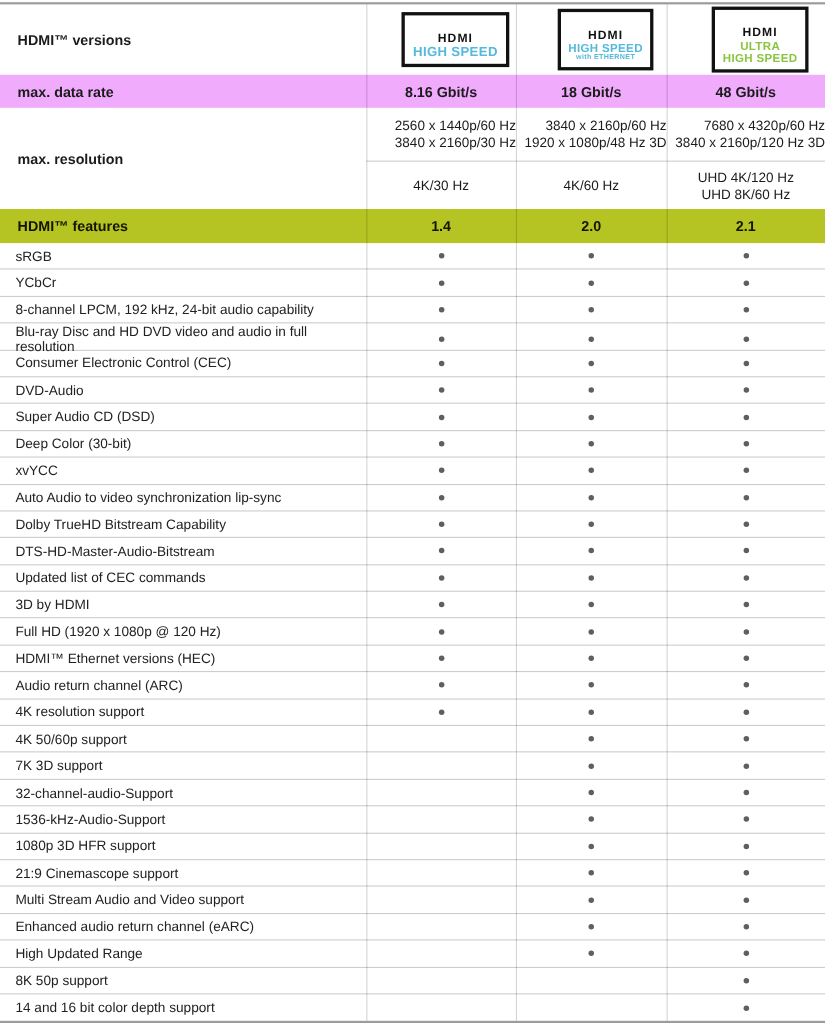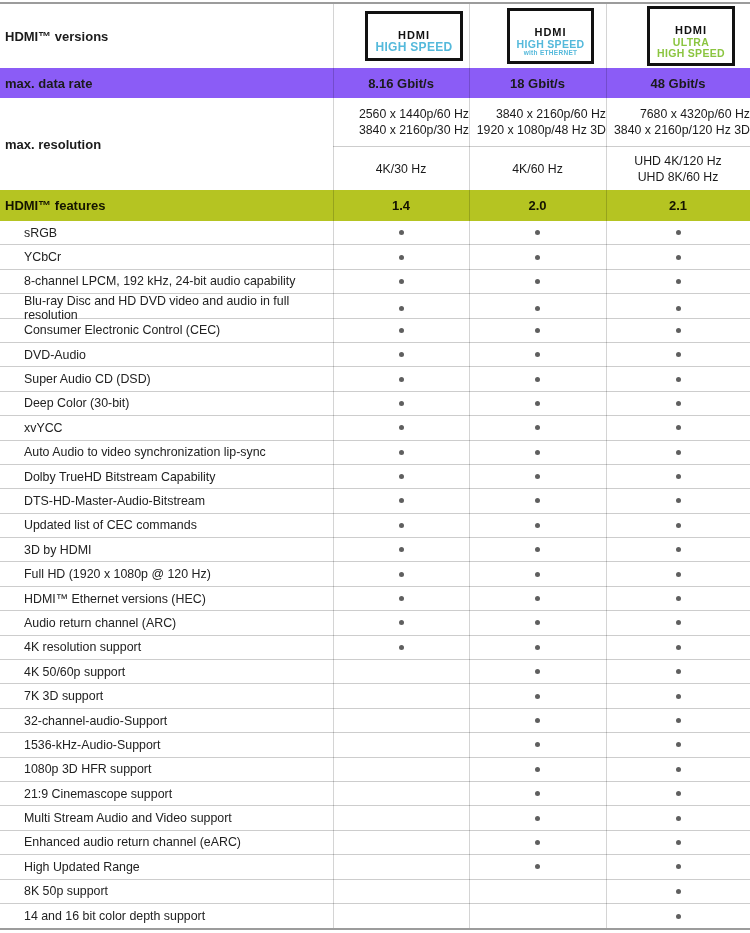--- a/index.html
+++ b/index.html
@@ -5,53 +5,53 @@
   html,body{margin:0;padding:0;background:#fff;}
   .page{
     width:750px;height:933px;position:relative;background:#fff;
     font-family:"Liberation Sans",sans-serif;color:#1b1b1b;overflow:hidden;
   }
   .top-line{position:absolute;left:0;top:2px;width:750px;height:2px;background:#9c9c9c;}
   .bottom-line{position:absolute;left:0;top:928px;width:750px;height:2px;background:#9c9c9c;}
   .vline{position:absolute;top:4px;height:924px;width:1px;background:rgba(0,0,0,0.17);z-index:5;}
   .vl1{left:333px;} .vl2{left:469px;} .vl3{left:606px;}
   .grid{display:grid;grid-template-columns:333px 136px 137px 144px;}
-  .label-cell{display:flex;align-items:center;padding-left:5px;font-weight:700;font-size:13px;box-sizing:border-box;}
+  .label-cell{display:flex;align-items:center;padding-left:16px;font-weight:700;font-size:13px;box-sizing:border-box;}
   .val-cell{display:flex;align-items:center;justify-content:center;text-align:center;box-sizing:border-box;}
 
   
   .versions-row{position:absolute;left:0;top:4px;width:750px;height:64px;}
   .badge{border:3px solid #111;background:#fff;padding:16px 7px 4px 7px;text-align:center;line-height:1.05;margin-left:26px;}
   .badge-logo{font-weight:800;font-size:11px;letter-spacing:1px;color:#111;}
   .badge-line{font-weight:800;letter-spacing:0.3px;}
   .b1 .badge-line1{font-size:12px;}
   .b2 .badge-line1{font-size:10.5px;}
   .b2 .badge-line2{font-size:6.5px;font-weight:700;}
   .b3 .badge-line1,.b3 .badge-line2{font-size:10.5px;}
 
   
-  .rate-row{position:absolute;left:0;top:68px;width:750px;height:30px;background:#8b5cf6;}
+  .rate-row{position:absolute;left:0;top:68px;width:750px;height:30px;background:#f0abfc;}
   .rate-row .val-cell{font-weight:700;font-size:13px;}
 
   
   .res-block{position:absolute;left:0;top:98px;width:750px;grid-template-rows:49px 43px;}
   .res-label{grid-row:1/3;}
   .res-cell{flex-direction:column;justify-content:center;font-size:12.3px;line-height:16px;}
   .res-top{border-bottom:1px solid #cdcdcd;align-items:flex-end;}
 
   
   .features-row{position:absolute;left:0;top:190px;width:750px;height:31px;background:var(--green,#b5c422);}
   .features-row .val-cell{font-weight:700;font-size:13px;color:#141400;}
   .features-row .label-cell{color:#141400;}
 
   
   .features-body{position:absolute;left:0;top:221px;width:750px;}
   .feature-row{display:grid;grid-template-columns:333px 136px 137px 144px;height:24.4px;box-sizing:border-box;border-bottom:1px solid #cdcdcd;}
   .feature-row:last-child{border-bottom:none;}
-  .f-label{display:flex;align-items:center;padding-left:24px;font-size:12.4px;color:#222;box-sizing:border-box;}
+  .f-label{display:flex;align-items:center;padding-left:14px;font-size:12.4px;color:#222;box-sizing:border-box;}
   .f-cell{display:flex;align-items:center;justify-content:center;}
   .dot{width:5px;height:5px;border-radius:50%;background:var(--dot,#5f5f5f);display:inline-block;}
 </style>
 </head>
 <body>
 
 <div class="page">
   <div class="top-line"></div>
 
   <div class="versions-row grid">

